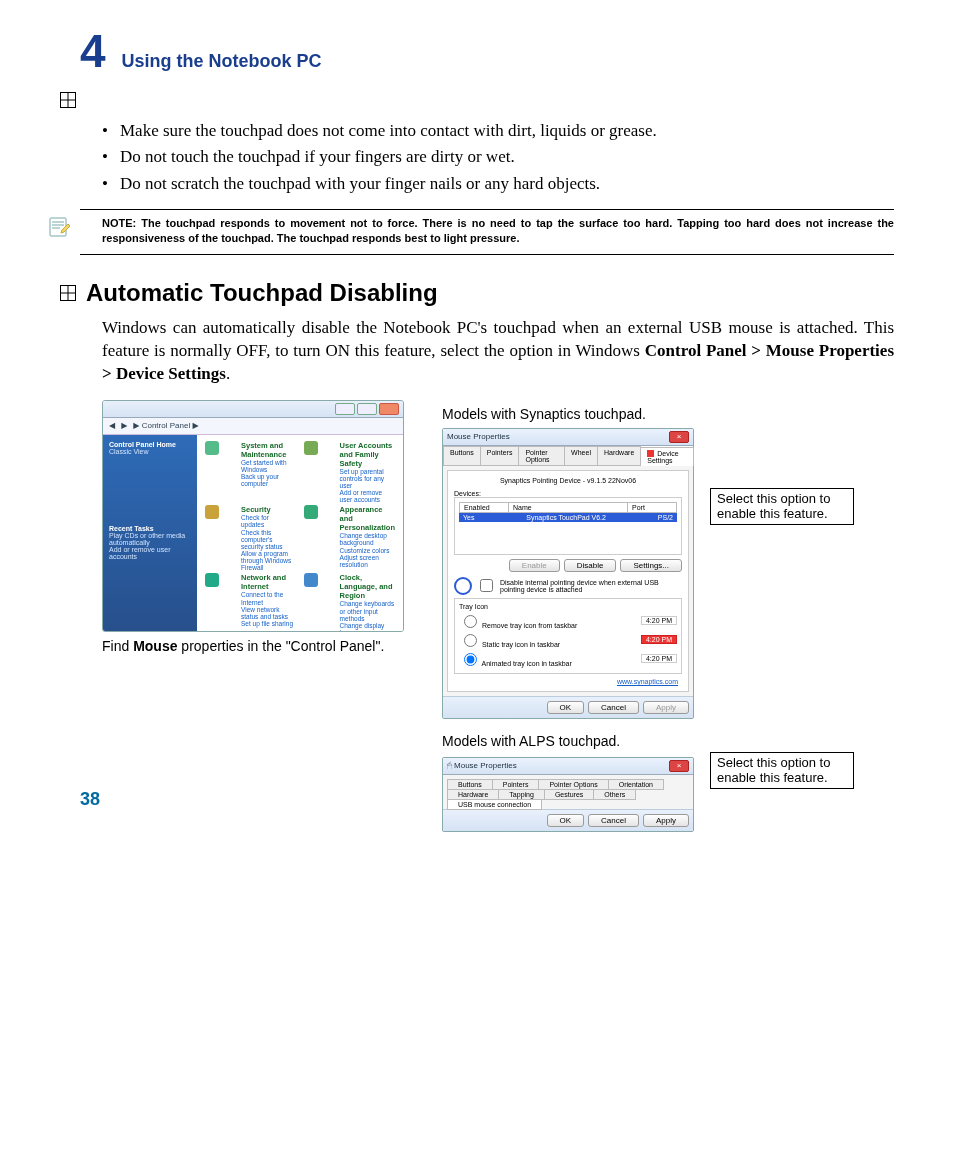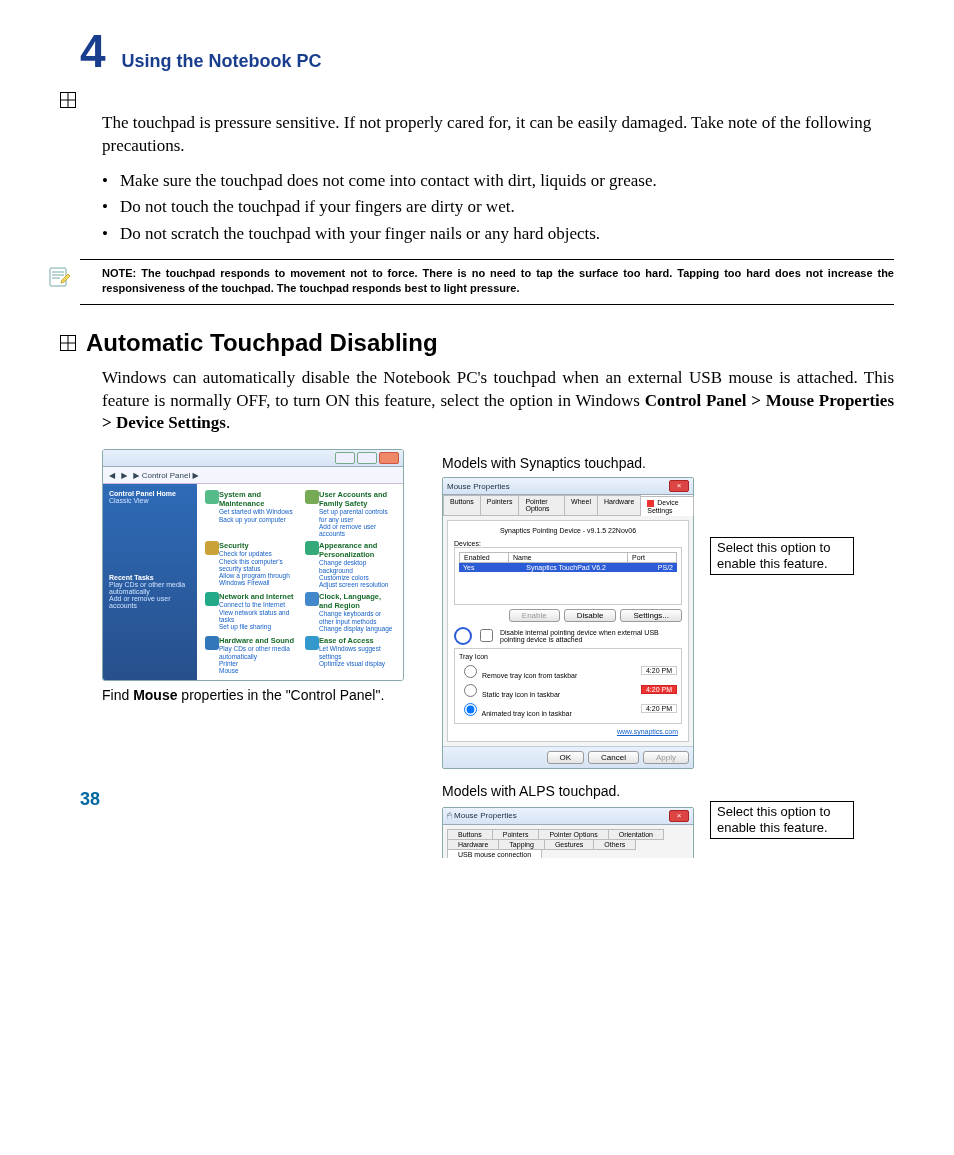--- a/index.html
+++ b/index.html
@@ -28,21 +28,21 @@
   .cp-window{width:300px;height:230px;border:1px solid #8aa;border-radius:3px;overflow:hidden;background:#fff;box-shadow:0 0 0 1px #eef inset;font-family:"Segoe UI",Arial,sans-serif;font-size:8px;}
   .cp-titlebar{height:16px;background:linear-gradient(#e8f0fb,#d6e3f4);border-bottom:1px solid #9ab;display:flex;align-items:center;justify-content:flex-end;padding:0 4px;gap:2px;}
   .tb-btn{width:18px;height:10px;border:1px solid #7a8;background:#eef;border-radius:2px;}
   .tb-close{background:#e86;border-color:#c54;}
   .cp-addr{height:16px;background:#f3f7fd;border-bottom:1px solid #cbd;display:flex;align-items:center;gap:6px;padding:0 6px;color:#4a6;}
   .cp-addr span{color:#345;}
   .cp-body{display:flex;height:198px;}
   .cp-side{width:82px;background:linear-gradient(#2e6bb8,#274f8b);color:#cfe3ff;padding:6px;font-size:7px;}
   .cp-side b{color:#fff;}
   .cp-main{flex:1;background:#fff;padding:6px 8px;display:grid;grid-template-columns:1fr 1fr;gap:2px 10px;overflow:hidden;}
-  .cp-item{display:flex;gap:0;align-items:flex-start;}
+  .cp-item{display:flex;gap:22px;align-items:flex-start;}
   .cp-ico{width:14px;height:14px;border-radius:3px;flex:0 0 auto;}
   .cp-txt b{color:#176b2a;display:block;font-size:7.5px;}
   .cp-txt span{color:#1560c8;font-size:6.5px;display:block;line-height:1.1;}
   
   .syn-window{width:250px;border:1px solid #8aa;background:#f4f4f4;font-family:"Segoe UI",Arial,sans-serif;font-size:8px;border-radius:2px;}
   .syn-title{height:16px;background:linear-gradient(#eaf2fd,#d6e3f4);border-bottom:1px solid #9ab;display:flex;align-items:center;justify-content:space-between;padding:0 4px;color:#234;font-size:8px;}
   .syn-close{width:18px;height:10px;background:#d44;border:1px solid #a22;color:#fff;text-align:center;line-height:9px;border-radius:2px;}
   .syn-tabs{display:flex;background:#fff;border-bottom:1px solid #bbb;font-size:7px;}
   .syn-tab{padding:2px 6px;border:1px solid #bbb;border-bottom:none;background:#eee;margin-right:-1px;}
   .syn-tab.active{background:#fff;position:relative;top:1px;}
@@ -91,23 +91,20 @@
 
   <div class="section-row">
     <span class="squareicon">
       <svg width="16" height="16">
           <rect x="0.5" y="0.5" width="15" height="15" fill="none" stroke="#000"></rect>
           <line x1="8" y1="0" x2="8" y2="16" stroke="#000"></line>
           <line x1="0" y1="8" x2="16" y2="8" stroke="#000"></line>
         </svg>
     </span>
   </div>
-  <div class="body">
-      <p>The touchpad is pressure sensitive. If not properly cared for, it can be easily damaged. Take note of the following precautions.</p>
-    </div>
   <ul class="bullets">
     <li>Make sure the touchpad does not come into contact with dirt, liquids or grease.</li>
     <li>Do not touch the touchpad if your fingers are dirty or wet.</li>
     <li>Do not scratch the touchpad with your finger nails or any hard objects.</li>
   </ul>
 
   <div class="note-wrap">
     <span class="note-icon">
       <svg width="22" height="22">
           <rect x="2" y="2" width="16" height="18" rx="1" fill="#fff" stroke="#7aa"></rect>

